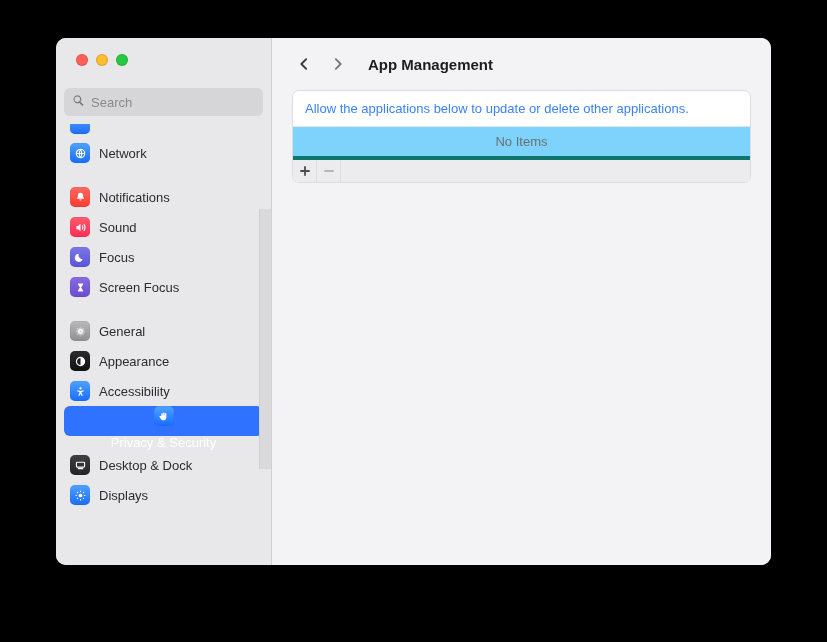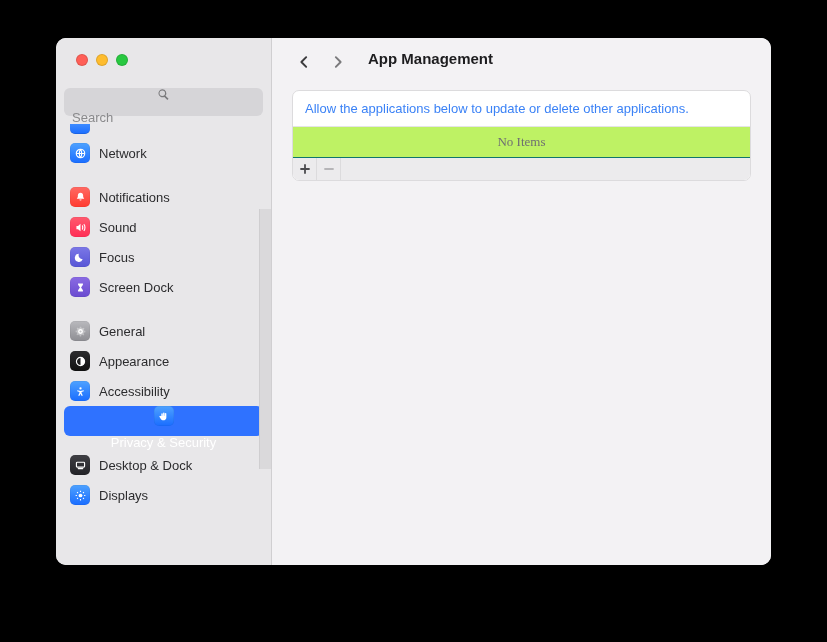--- a/index.html
+++ b/index.html
@@ -50,21 +50,20 @@
 
     .search-wrap { padding: 6px 8px 8px 8px; }
     .search {
       display: flex;
       align-items: center;
       background: #d6d5d8;
       border-radius: 6px;
       height: 28px;
       padding: 0 8px;
       gap: 6px;
-      flex-direction: column;
     }
     .search svg { width: 13px; height: 13px; fill: #7a7a7c; flex-shrink: 0; }
     .search input {
       background: transparent;
       border: none;
       outline: none;
       font-size: 13px;
       color: #3a3a3c;
       width: 100%;
     }
@@ -149,20 +148,21 @@
     .main {
       flex: 1;
       display: flex;
       flex-direction: column;
       background: #f3f2f4;
     }
 
     .main-header {
       height: 52px;
       display: flex;
+      align-items: center;
       padding: 12px 20px;
       gap: 10px;
     }
     .nav-btn {
       width: 24px; height: 24px;
       display: flex; align-items: center; justify-content: center;
       color: #7a7a7c;
     }
     .nav-btn.enabled { color: #3a3a3c; }
     .nav-btn svg { width: 14px; height: 14px; stroke: currentColor; fill: none; stroke-width: 2.2; stroke-linecap: round; stroke-linejoin: round; }
@@ -188,23 +188,22 @@
       padding: 10px 12px;
       font-size: 13px;
       color: #3b82f6;
       border-bottom: 1px solid #e5e4e6;
     }
     .lp-empty {
       text-align: center;
       padding: 7px 0;
       color: #6f6f72;
       font-size: 13px;
-      border-bottom: 1px solid #0f766e;
-      background: #bef264;
-      font-family: Liberation Serif, serif;
+      border-bottom: 4px solid #0f766e;
+      background: #7dd3fc;
     }
     .lp-footer {
       display: flex;
       align-items: stretch;
       background: #ecebed;
     }
     .lp-btn {
       width: 24px;
       height: 22px;
       display: flex;
@@ -284,21 +283,21 @@
         </div>
         <span class="sb-label">Focus</span>
       </div>
 
       <div class="sb-item">
         <div class="sb-icon ic-purple">
           <svg viewBox="0 0 16 16">
               <path class="ic-white" d="M5 3h6v1.5L8.7 8 11 11.5V13H5v-1.5L7.3 8 5 4.5z"></path>
             </svg>
         </div>
-        <span class="sb-label">Screen Dock</span>
+        <span class="sb-label">Screen Focus</span>
       </div>
 
       <div class="sb-group-gap"></div>
 
       <div class="sb-item">
         <div class="sb-icon ic-gray">
           <svg viewBox="0 0 16 16">
               <path class="ic-white" d="M8 5a3 3 0 1 1 0 6 3 3 0 0 1 0-6zm0 1.7A1.3 1.3 0 1 0 8 9.3 1.3 1.3 0 0 0 8 6.7z"></path>
               <path class="ic-white" d="M7.2 2h1.6l.3 1.5 1.4.6 1.3-.8 1.1 1.1-.8 1.3.6 1.4L14 7.2v1.6l-1.5.3-.6 1.4.8 1.3-1.1 1.1-1.3-.8-1.4.6L8.8 14H7.2l-.3-1.5-1.4-.6-1.3.8-1.1-1.1.8-1.3-.6-1.4L2 8.8V7.2l1.5-.3.6-1.4-.8-1.3 1.1-1.1 1.3.8 1.4-.6z" fill-opacity="0.35"></path>
             </svg>

